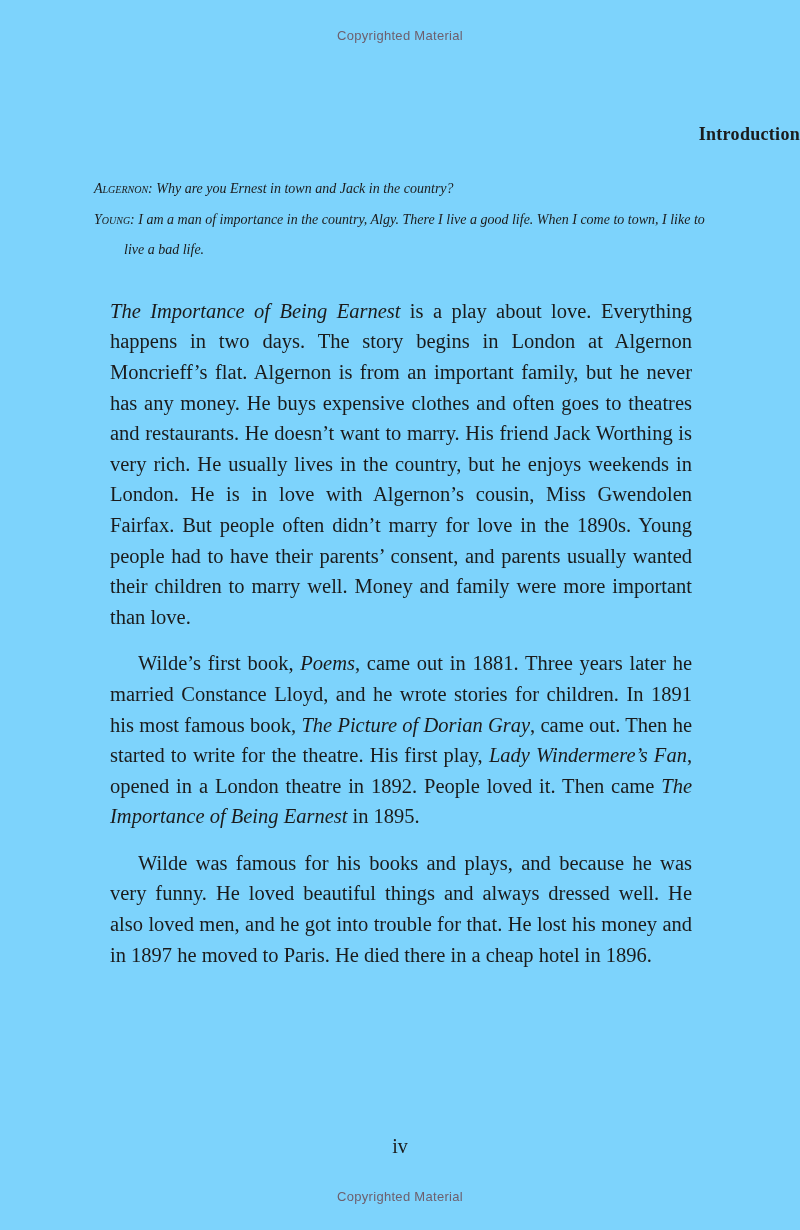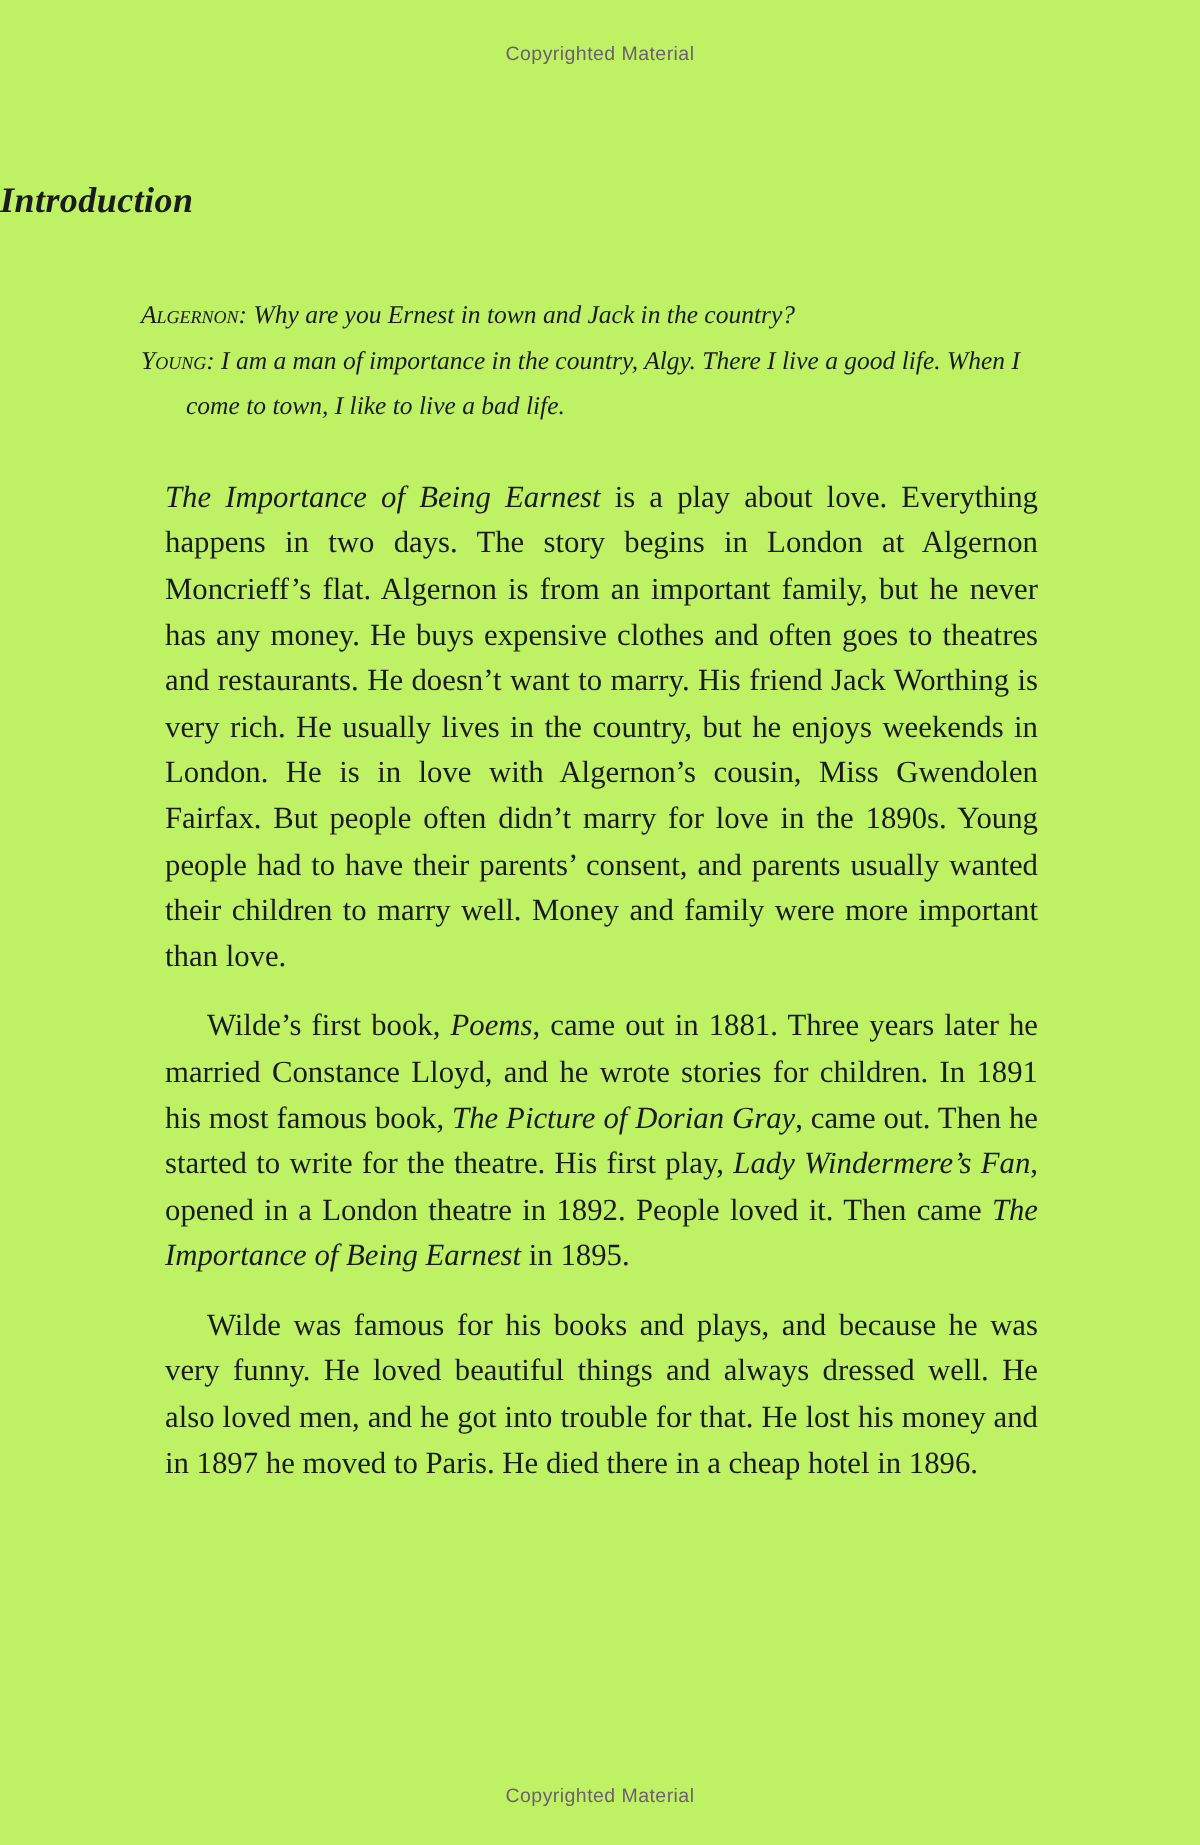--- a/index.html
+++ b/index.html
@@ -5,56 +5,55 @@
   html, body {
     margin: 0;
     padding: 0;
     background: #ffffff;
   }
   .page {
     position: relative;
     width: 800px;
     height: 1230px;
     margin: 0 auto;
-    background: #bef264;
+    background: #7dd3fc;
     box-sizing: border-box;
     padding-top: 28px;
     font-family: "Liberation Serif", serif;
     color: #1b1b1b;
     overflow: hidden;
   }
   .copyright {
     text-align: center;
     font-family: "Liberation Sans", sans-serif;
     font-size: 13px;
     letter-spacing: 0.3px;
     color: #6d5f6d;
   }
   .copyright.bottom {
     position: absolute;
     left: 0;
     right: 0;
     bottom: 26px;
   }
   .title {
-    text-align: left;
-    font-style: italic;
+    text-align: right;
     font-weight: bold;
-    font-size: 24px;
+    font-size: 18px;
     line-height: 30px;
     margin: 76px 0 0 0;
     letter-spacing: 0.3px;
   }
   .content {
     padding: 0 92px 0 94px;
   }
   .epigraph {
-    margin-top: 46px;
+    margin-top: 25px;
     font-style: italic;
-    font-size: 17px;
+    font-size: 14px;
     line-height: 30.6px;
   }
   .speech {
     margin: 0;
     padding-left: 30px;
     text-indent: -30px;
   }
   .speaker {
     font-variant: small-caps;
   }
@@ -95,16 +94,17 @@
         <p class="speech"><span class="speaker">Young:</span> I am a man of importance in the country, Algy. There I live a good life. When I come to town, I like to live a bad life.</p>
       </div>
 
     <div id="body-text">
         <p class="para gap"><em>The Importance of Being Earnest</em><span> is a play about love. Everything happens in two days. The story begins in London at Algernon Moncrieff’s flat. Algernon is from an important family, but he never has any money. He buys expensive clothes and often goes to theatres and restaurants. He doesn’t want to marry. His friend Jack Worthing is very rich. He usually lives in the country, but he enjoys weekends in London. He is in love with Algernon’s cousin, Miss Gwendolen Fairfax. But people often didn’t marry for love in the 1890s. Young people had to have their parents’ consent, and parents usually wanted their children to marry well. Money and family were more important than love.</span></p>
         <p class="para indent"><span>Wilde’s first book, </span><em>Poems</em><span>, came out in 1881. Three years later he married Constance Lloyd, and he wrote stories for children. In 1891 his most famous book, </span><em>The Picture of Dorian Gray</em><span>, came out. Then he started to write for the theatre. His first play, </span><em>Lady Windermere’s Fan</em><span>, opened in a London theatre in 1892. People loved it. Then came </span><em>The Importance of Being Earnest</em><span> in 1895.</span></p>
         <p class="para indent"><span>Wilde was famous for his books and plays, and because he was very funny. He loved beautiful things and always dressed well. He also loved men, and he got into trouble for that. He lost his money and in 1897 he moved to Paris. He died there in a cheap hotel in 1896.</span></p>
       </div>
   </div>
 
+  <div class="page-number">iv</div>
 
   <div class="copyright bottom" style="color: rgb(109, 95, 109);">Copyrighted Material</div>
 
 </div>
 
 </body></html>

